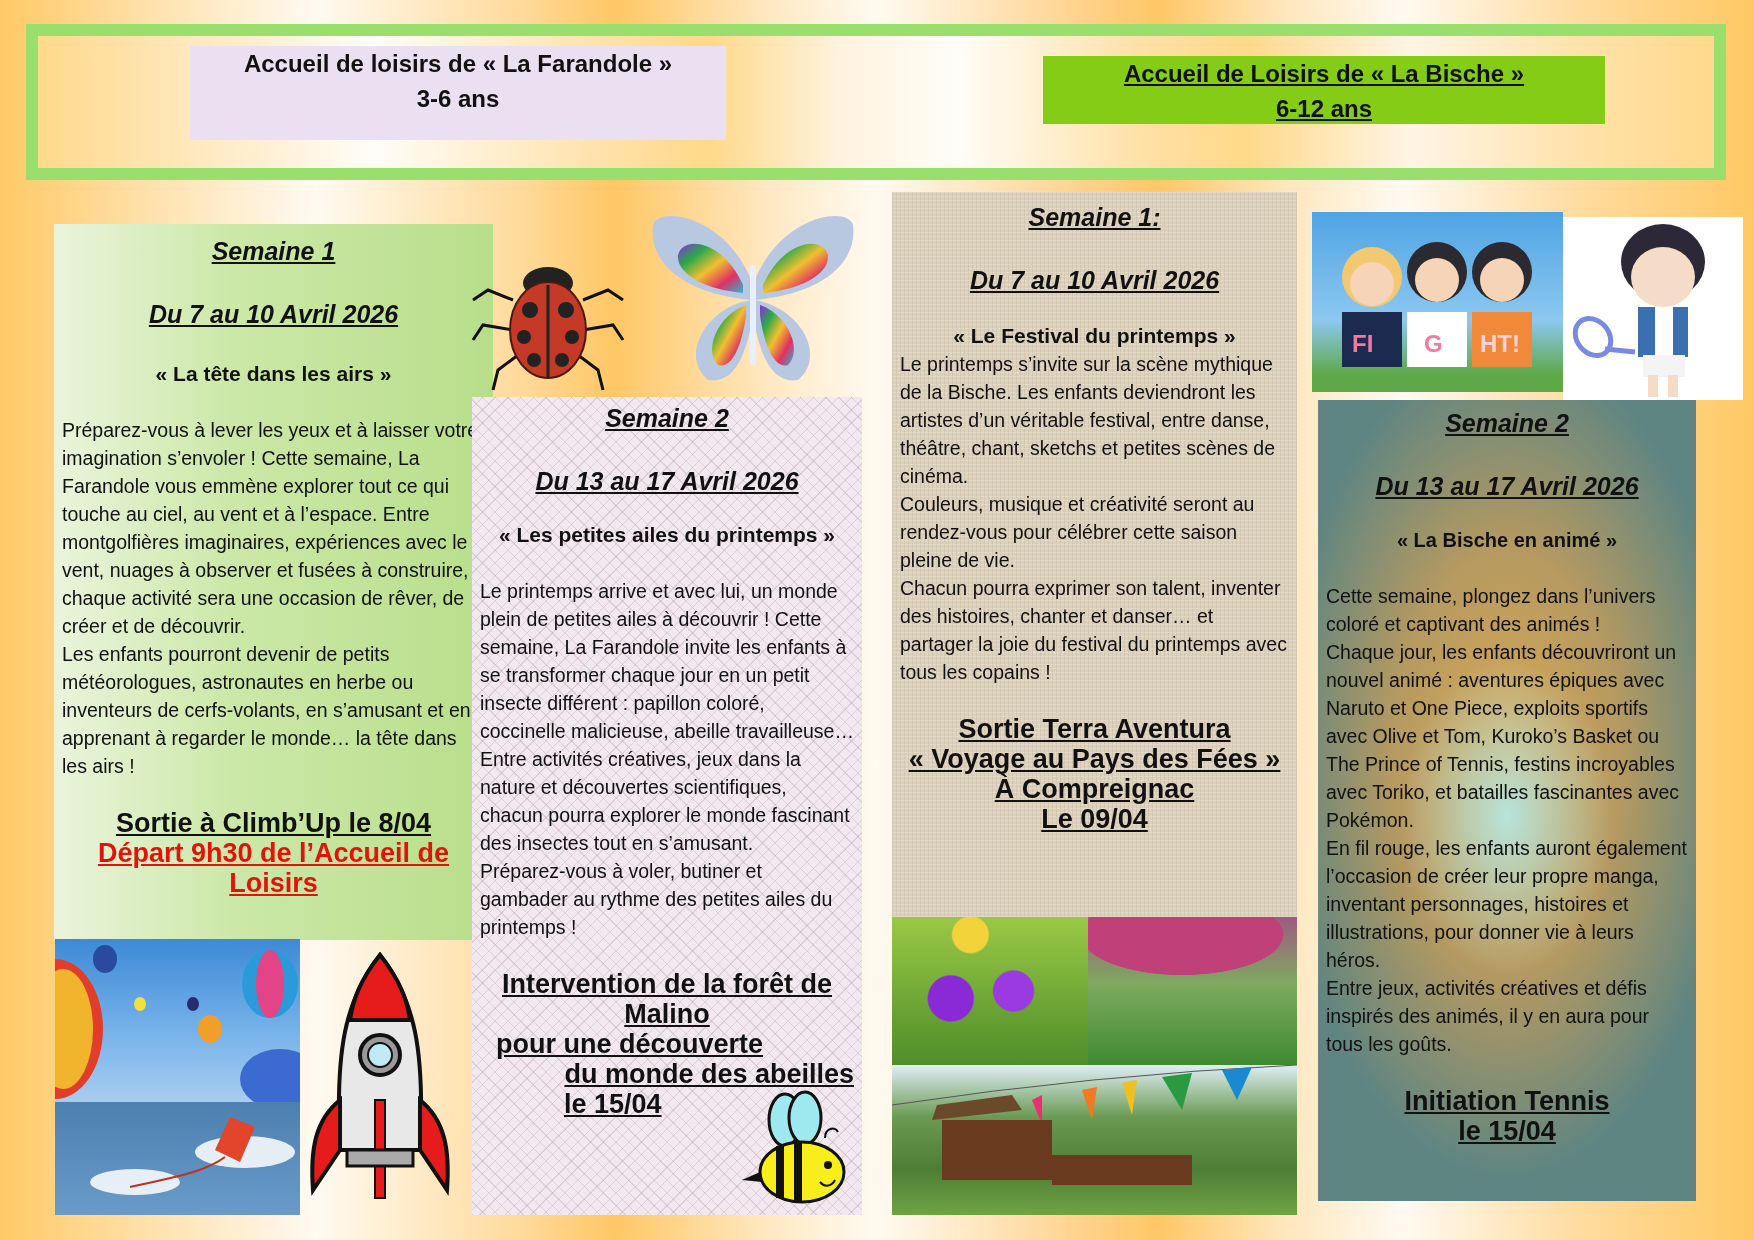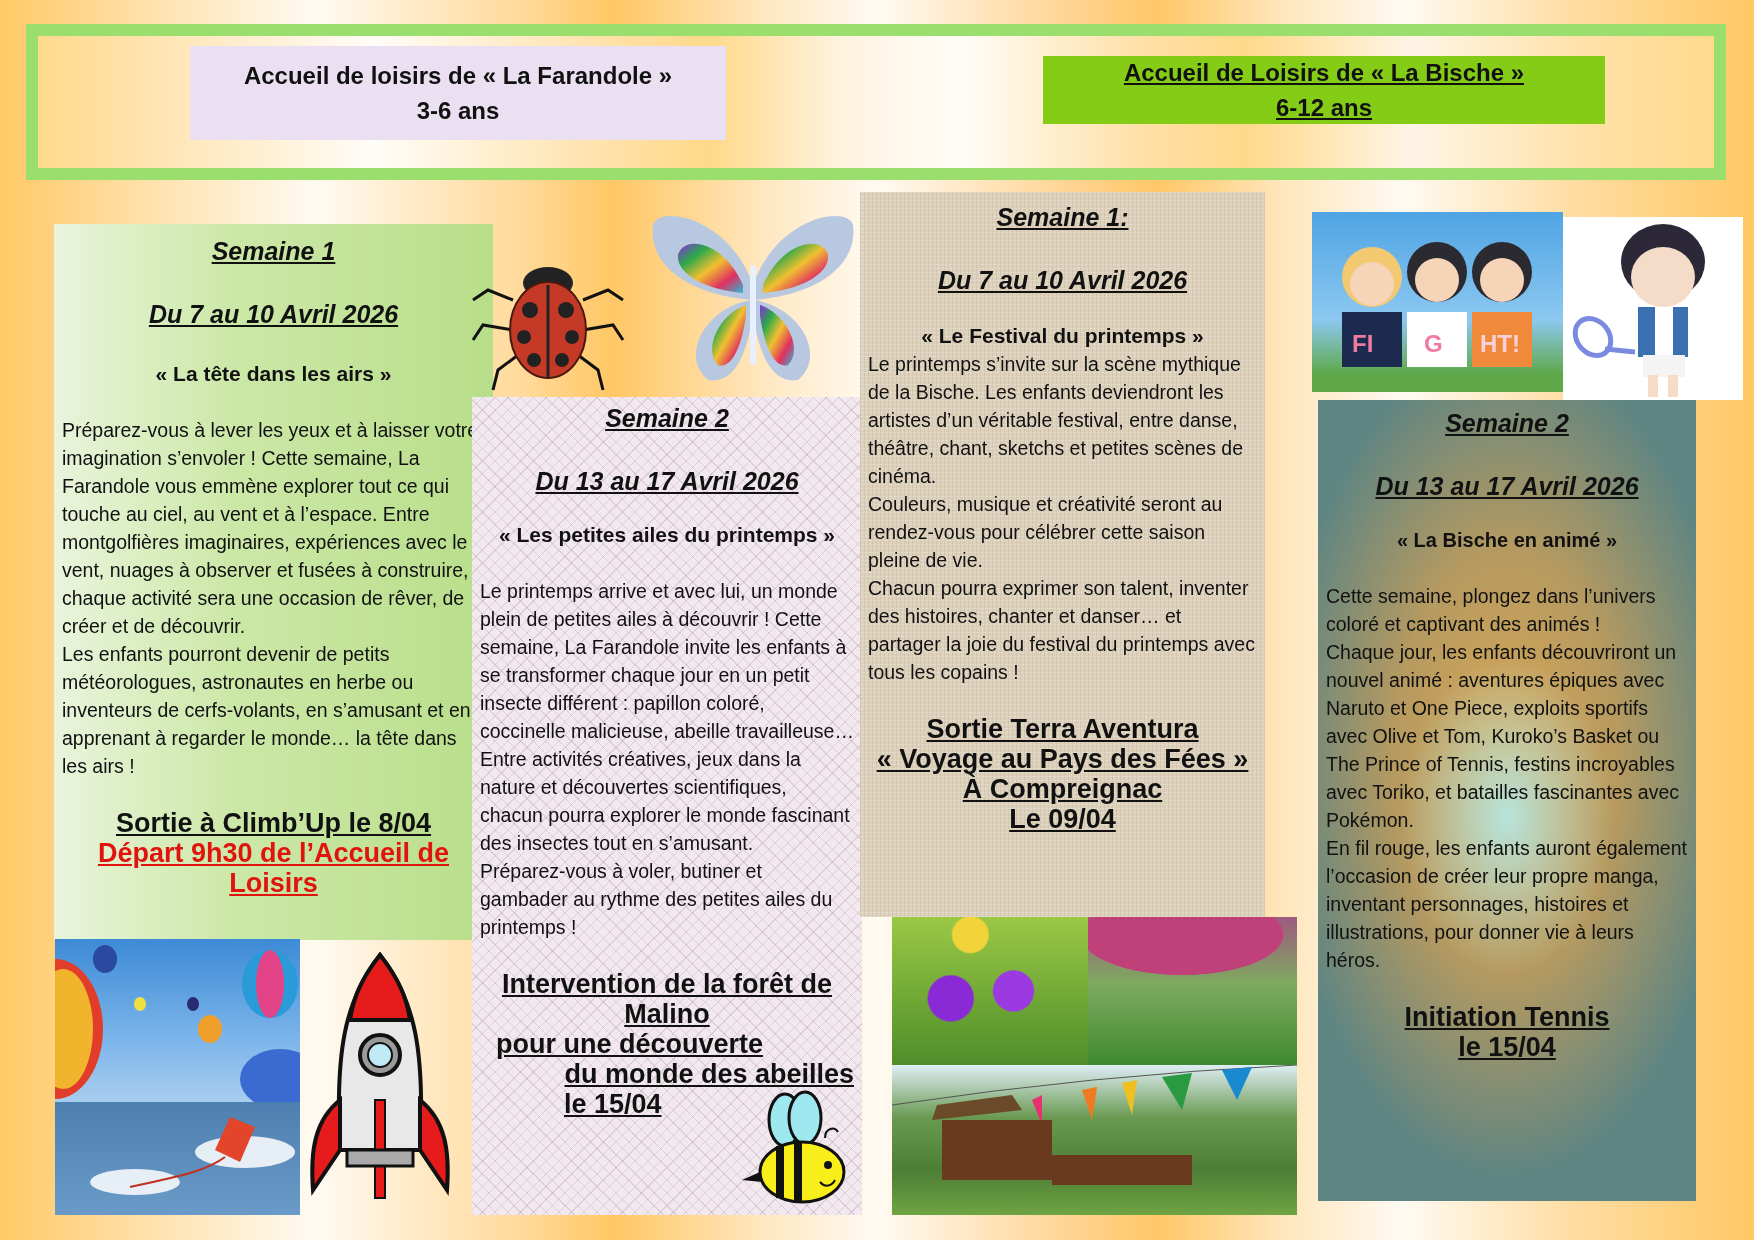--- a/index.html
+++ b/index.html
@@ -18,21 +18,21 @@
   
   .header-frame {
     left: 26px; top: 24px; width: 1700px; height: 156px;
     border: 12px solid #9ade6e;
     background: linear-gradient(90deg,
       #ffd98c 0%, #ffedcc 12%, #fffdf8 20%, #ffe3ae 33%, #ffd98a 40%,
       #fff3e0 48%, #fffdf8 55%, #ffe0a6 66%, #ffd98a 72%,
       #fff5e6 82%, #ffe2aa 92%, #ffd98c 100%);
   }
   .header-box {
-    display: flex; flex-direction: column; align-items: center; justify-content: center;
+    display: flex; flex-direction: column; align-items: center; 
     font-weight: bold; font-size: 24px; line-height: 35px; text-align: center;
   }
   .header-left { left: 190px; top: 46px; width: 536px; height: 94px; background: #ebe0f2; }
   .header-right { left: 1043px; top: 56px; width: 562px; height: 68px; background: #84cc16; text-decoration: underline; }
 
   
   .panel { padding: 0 8px; font-size: 19.5px; line-height: 28px; }
   .panel .center { text-align: center; }
   .panel .wk { font-weight: bold; font-style: italic; text-decoration: underline; font-size: 25px; line-height: 35px; }
   .panel .theme { font-weight: bold; font-size: 21px; }
@@ -46,21 +46,21 @@
     background: linear-gradient(90deg, #eaf4dc 0%, #cce8a8 40%, #b8de8a 100%);
   }
   .panel-far2 {
     left: 472px; top: 397px; width: 390px; height: 818px;
     background-color: #f2e9f0;
     background-image:
       repeating-linear-gradient(45deg, rgba(170,140,150,0.28) 0 1px, transparent 1px 9px),
       repeating-linear-gradient(-45deg, rgba(170,140,150,0.28) 0 1px, transparent 1px 9px);
   }
   .panel-bis1 {
-    left: 860px; top: 192px; width: 405px; height: 725px;
+    left: 892px; top: 192px; width: 405px; height: 725px;
     background-color: #ddd1bc;
     background-image:
       repeating-linear-gradient(0deg, rgba(255,255,255,0.18) 0 1px, transparent 1px 4px),
       repeating-linear-gradient(90deg, rgba(150,130,100,0.15) 0 1px, transparent 1px 4px);
   }
   .panel-bis2 {
     left: 1318px; top: 400px; width: 378px; height: 801px;
     background:
       radial-gradient(ellipse 40% 28% at 50% 52%, #b6e4dc 0%, rgba(182,228,220,0) 70%),
       radial-gradient(ellipse 60% 52% at 50% 45%, #d8a856 0%, #b69a60 50%, #5f8582 100%);
@@ -294,16 +294,17 @@
   <div style="height:6px"></div>
   <div class="center wk">Semaine 2</div>
   <div class="gap"></div>
   <div class="center wk">Du 13 au 17 Avril 2026</div>
   <div style="height:22px"></div>
   <div class="center theme" style="font-size:20px">« La Bische en animé »</div>
   <div class="gap"></div>
   <div class="para">Cette semaine, plongez dans l’univers coloré et captivant des animés !</div>
   <div class="para">Chaque jour, les enfants découvriront un nouvel animé : aventures épiques avec Naruto et One Piece, exploits sportifs avec Olive et Tom, Kuroko’s Basket ou The Prince of Tennis, festins incroyables avec Toriko, et batailles fascinantes avec Pokémon.</div>
   <div class="para">En fil rouge, les enfants auront également l’occasion de créer leur propre manga, inventant personnages, histoires et illustrations, pour donner vie à leurs héros.</div>
+  <div class="para">Entre jeux, activités créatives et défis inspirés des animés, il y en aura pour tous les goûts.</div>
   <div class="gap"></div>
   <div class="outing">Initiation Tennis</div>
   <div class="outing">le 15/04</div>
 </div>
 
 </body></html>

